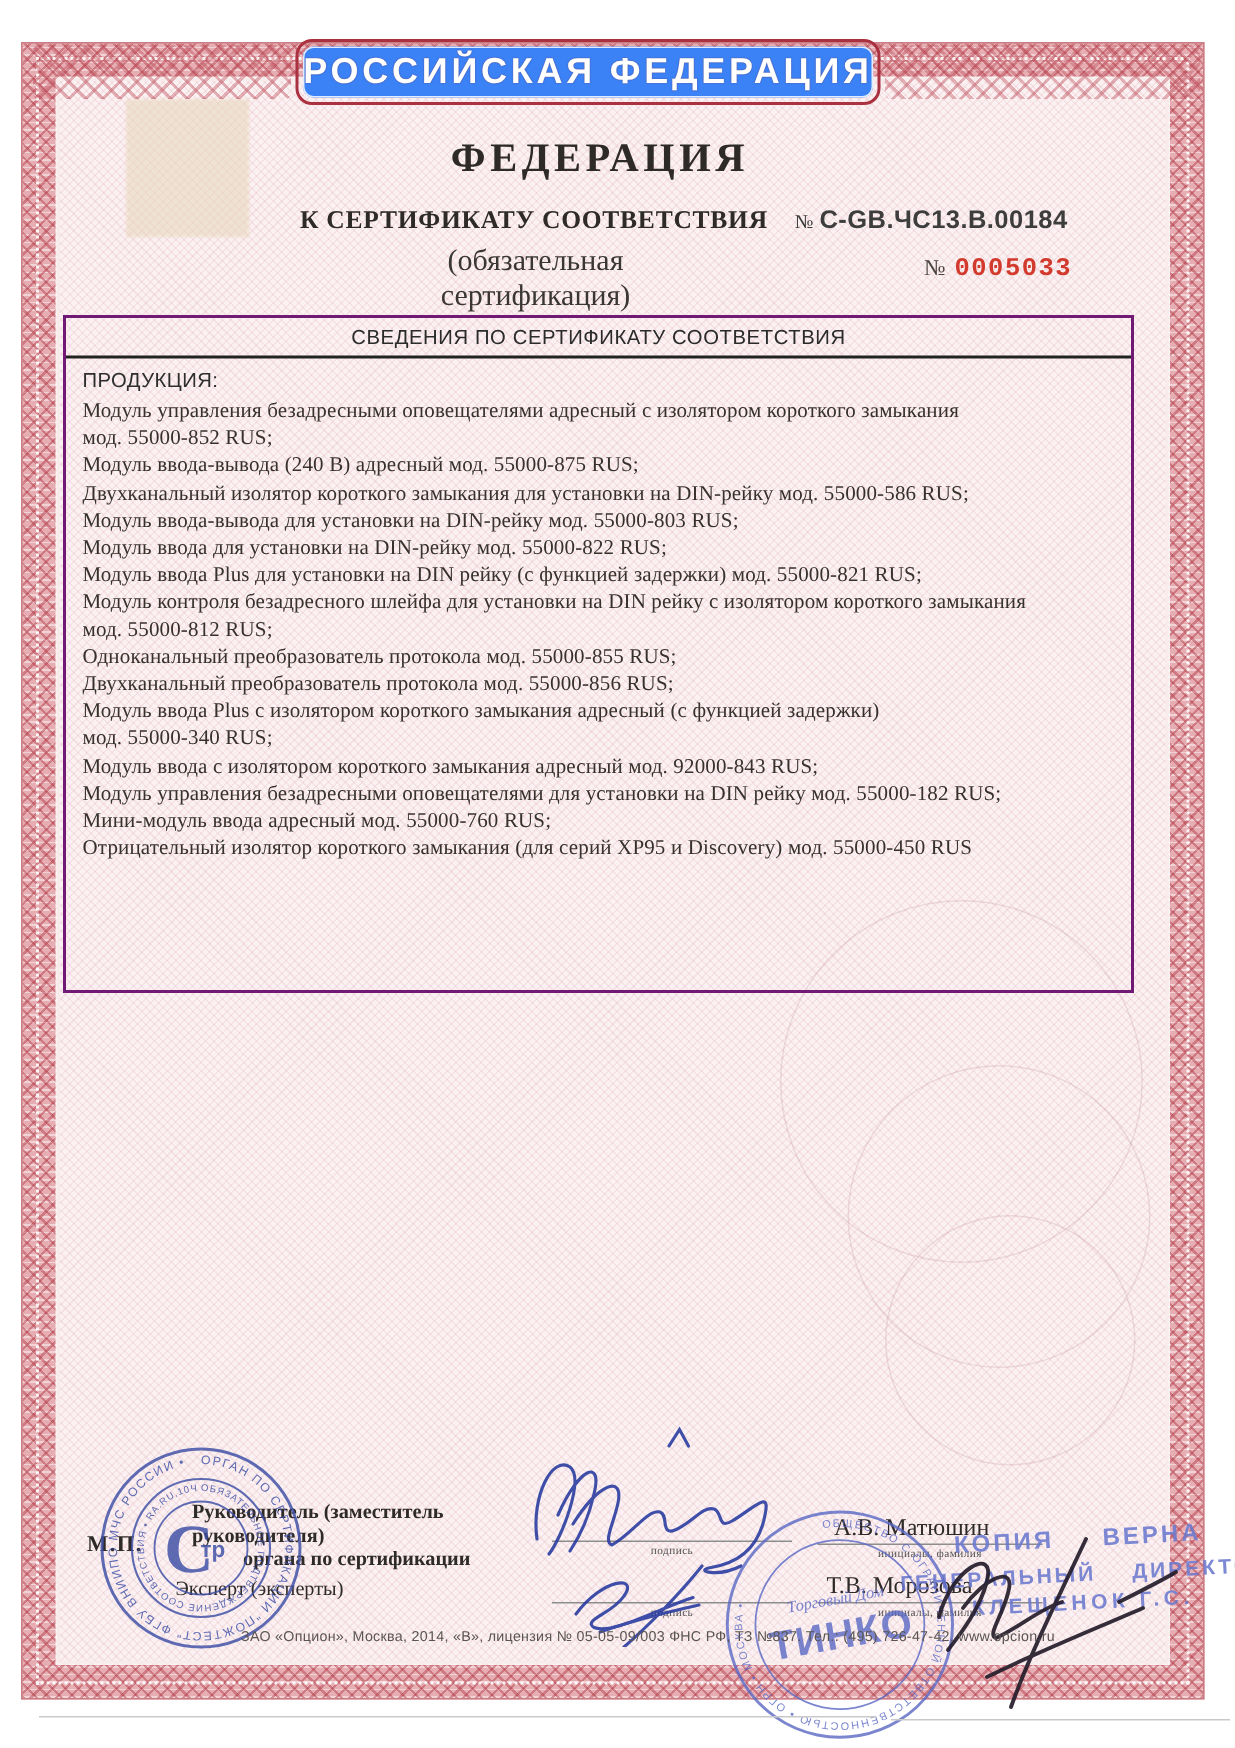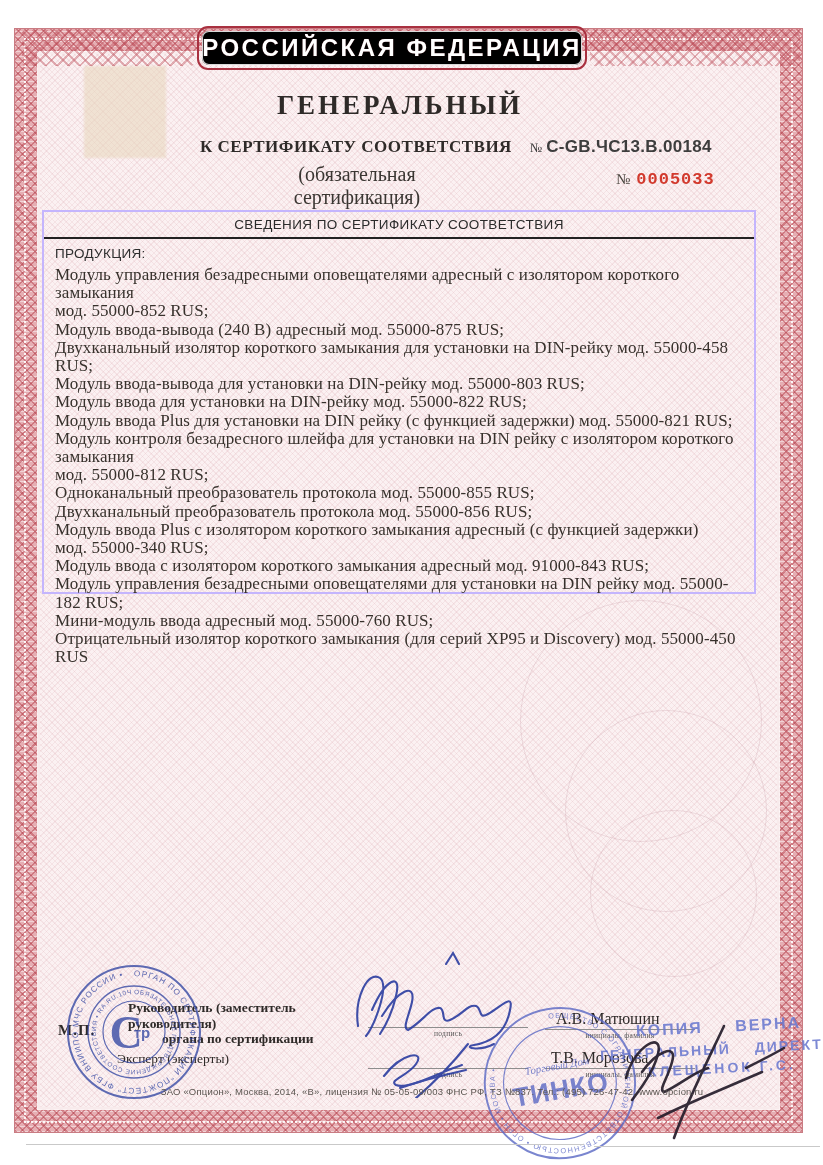--- a/index.html
+++ b/index.html
@@ -48,21 +48,21 @@
     border:1px solid rgba(192,144,156,.25);border-radius:50%;
   }
 
   
   .banner{
     left:197px;top:26px;width:390px;height:44px;
     border:2px solid #a93140;border-radius:11px;padding:3px;box-sizing:border-box;
     background:transparent;
   }
   .banner-fill{
-    width:100%;height:100%;background:#000000;border-radius:7px;
+    width:100%;height:100%;background:#3b82f6;border-radius:7px;
     display:flex;align-items:center;justify-content:center;
     box-shadow:inset 0 0 0 1px rgba(255,255,255,.85);
   }
   .banner-fill span{
     font-family:"Liberation Sans", sans-serif;font-weight:bold;font-size:24px;
     color:#ffffff;letter-spacing:2.5px;text-shadow:0 0 1px rgba(120,20,30,.6);
   }
   .doc-title{
     left:0;top:90px;width:800px;text-align:center;
     font-size:27px;font-weight:bold;letter-spacing:3px;color:#2e2a28;
@@ -82,36 +82,36 @@
   }
   .blank-no{left:616px;top:170px;white-space:nowrap;}
   .blank-no .nosym{font-size:15px;color:#4a443e;}
   .blank-no .digits{
     font-family:"Liberation Mono", monospace;font-weight:bold;font-size:17px;
     color:#d23a2e;letter-spacing:1px;margin-left:6px;
   }
 
   
   .info-box{
-    left:42px;top:210px;width:714px;height:384px;box-sizing:border-box;
-    border:2px solid #c4b5fd;
+    left:42px;top:210px;width:714px;height:452px;box-sizing:border-box;
+    border:2px solid #701a75;
   }
   .info-box-header{
     height:25px;border-bottom:2px solid #222222;
     display:flex;align-items:center;justify-content:center;
     font-family:"Liberation Sans", sans-serif;font-size:13.5px;color:#2b2b2b;
     letter-spacing:.4px;
   }
   .info-box-body{padding:7px 11px 0 11px;}
   .section-label{
     font-family:"Liberation Sans", sans-serif;font-size:13.5px;color:#2e2e2e;
     margin-bottom:5px;letter-spacing:.3px;
   }
   .product-line{
-    font-size:17px;line-height:18.2px;color:#37312c;letter-spacing:.1px;
+    font-size:14px;line-height:18.2px;color:#37312c;letter-spacing:.1px;
   }
 
   
   .mp{left:58px;top:1022px;font-size:15px;font-weight:bold;letter-spacing:1px;color:#2e2a28;}
   .role1{left:128px;top:1000px;width:250px;font-size:13.5px;font-weight:bold;color:#2e2a28;line-height:15.5px;}
   .role1 .l2{margin-left:34px;}
   .role2{left:117px;top:1051px;font-size:13.5px;font-weight:normal;color:#2e2a28;}
   .sig-line{height:1px;background:#8d8d8d;}
   .sig-line.one{left:368px;top:1027px;width:160px;}
   .sig-line.two{left:368px;top:1068px;width:160px;}
@@ -160,52 +160,52 @@
 <div class="abs wm" style="left:520px;top:600px;width:240px;height:240px;"></div>
 <div class="abs wm" style="left:565px;top:710px;width:200px;height:200px;"></div>
 <div class="abs wm" style="left:590px;top:810px;width:165px;height:165px;"></div>
 
 <div class="abs banner">
   <div class="banner-fill">
     <span>РОССИЙСКАЯ ФЕДЕРАЦИЯ</span>
   </div>
 </div>
 
-<div class="abs doc-title">ГЕНЕРАЛЬНЫЙ</div>
+<div class="abs doc-title">ФЕДЕРАЦИЯ</div>
 
 <div class="abs cert-line">
   <span class="pre">К СЕРТИФИКАТУ СООТВЕТСТВИЯ</span>
   <span class="nosym">№</span>
   <span class="num">С-GB.ЧС13.В.00184</span>
 </div>
 
 <div class="abs cert-type">(обязательная сертификация)</div>
 
 <div class="abs blank-no">
   <span class="nosym">№</span><span class="digits">0005033</span>
 </div>
 
 <div class="abs info-box">
   <div class="info-box-header">СВЕДЕНИЯ ПО СЕРТИФИКАТУ СООТВЕТСТВИЯ</div>
   <div class="info-box-body">
     <div class="section-label">ПРОДУКЦИЯ:</div>
     <div class="product-line">Модуль управления безадресными оповещателями адресный с изолятором короткого замыкания</div>
     <div class="product-line">мод. 55000-852 RUS;</div>
     <div class="product-line">Модуль ввода-вывода (240 В) адресный мод. 55000-875 RUS;</div>
-    <div class="product-line">Двухканальный изолятор короткого замыкания для установки на DIN-рейку мод. 55000-458 RUS;</div>
+    <div class="product-line">Двухканальный изолятор короткого замыкания для установки на DIN-рейку мод. 55000-586 RUS;</div>
     <div class="product-line">Модуль ввода-вывода для установки на DIN-рейку мод. 55000-803 RUS;</div>
     <div class="product-line">Модуль ввода для установки на DIN-рейку мод. 55000-822 RUS;</div>
     <div class="product-line">Модуль ввода Plus для установки на DIN рейку (с функцией задержки) мод. 55000-821 RUS;</div>
     <div class="product-line">Модуль контроля безадресного шлейфа для установки на DIN рейку с изолятором короткого замыкания</div>
     <div class="product-line">мод. 55000-812 RUS;</div>
     <div class="product-line">Одноканальный преобразователь протокола мод. 55000-855 RUS;</div>
     <div class="product-line">Двухканальный преобразователь протокола мод. 55000-856 RUS;</div>
     <div class="product-line">Модуль ввода Plus с изолятором короткого замыкания адресный (с функцией задержки)</div>
     <div class="product-line">мод. 55000-340 RUS;</div>
-    <div class="product-line">Модуль ввода с изолятором короткого замыкания адресный мод. 91000-843 RUS;</div>
+    <div class="product-line">Модуль ввода с изолятором короткого замыкания адресный мод. 92000-843 RUS;</div>
     <div class="product-line">Модуль управления безадресными оповещателями для установки на DIN рейку мод. 55000-182 RUS;</div>
     <div class="product-line">Мини-модуль ввода адресный мод. 55000-760 RUS;</div>
     <div class="product-line">Отрицательный изолятор короткого замыкания (для серий XP95 и Discovery) мод. 55000-450 RUS</div>
   </div>
 </div>
 
 <div class="abs mp">М.П.</div>
 
 <div class="abs role1">
   <div>Руководитель (заместитель руководителя)</div>

